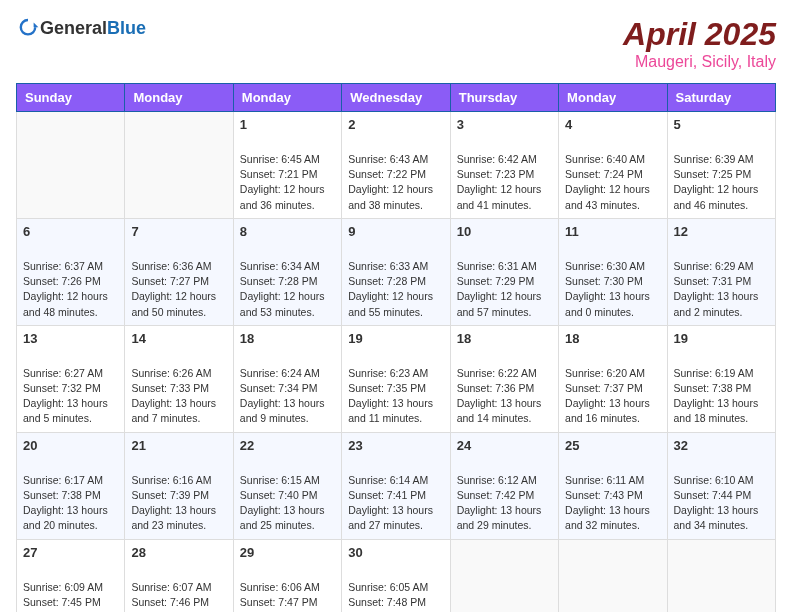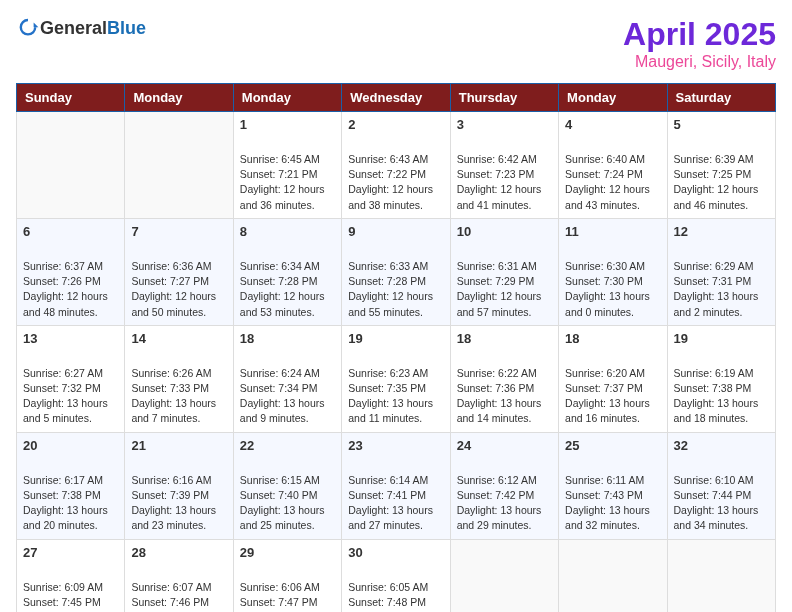--- a/index.html
+++ b/index.html
@@ -35,33 +35,34 @@
     .logo-icon {
       width: 24px;
       height: 24px;
     }
     .title-area {
       text-align: right;
     }
     .month-title {
       font-size: 32px;
       font-weight: bold;
-      color: #6d28d9;
+      color: #7f1d1d;
+      font-style: italic;
     }
     .location-title {
       font-size: 16px;
       color: #ec4899;
     }
     .calendar {
       width: 100%;
       border-collapse: collapse;
       border: 1px solid #ccc;
     }
     .calendar th {
-      background-color: #7f1d1d;
+      background-color: #8b5cf6;
       color: #fff;
       text-align: left;
       padding: 6px 8px;
       font-size: 13px;
       font-weight: bold;
       border: 1px solid #1a5fa8;
     }
     .calendar td {
       vertical-align: top;
       border: 1px solid #ddd;

